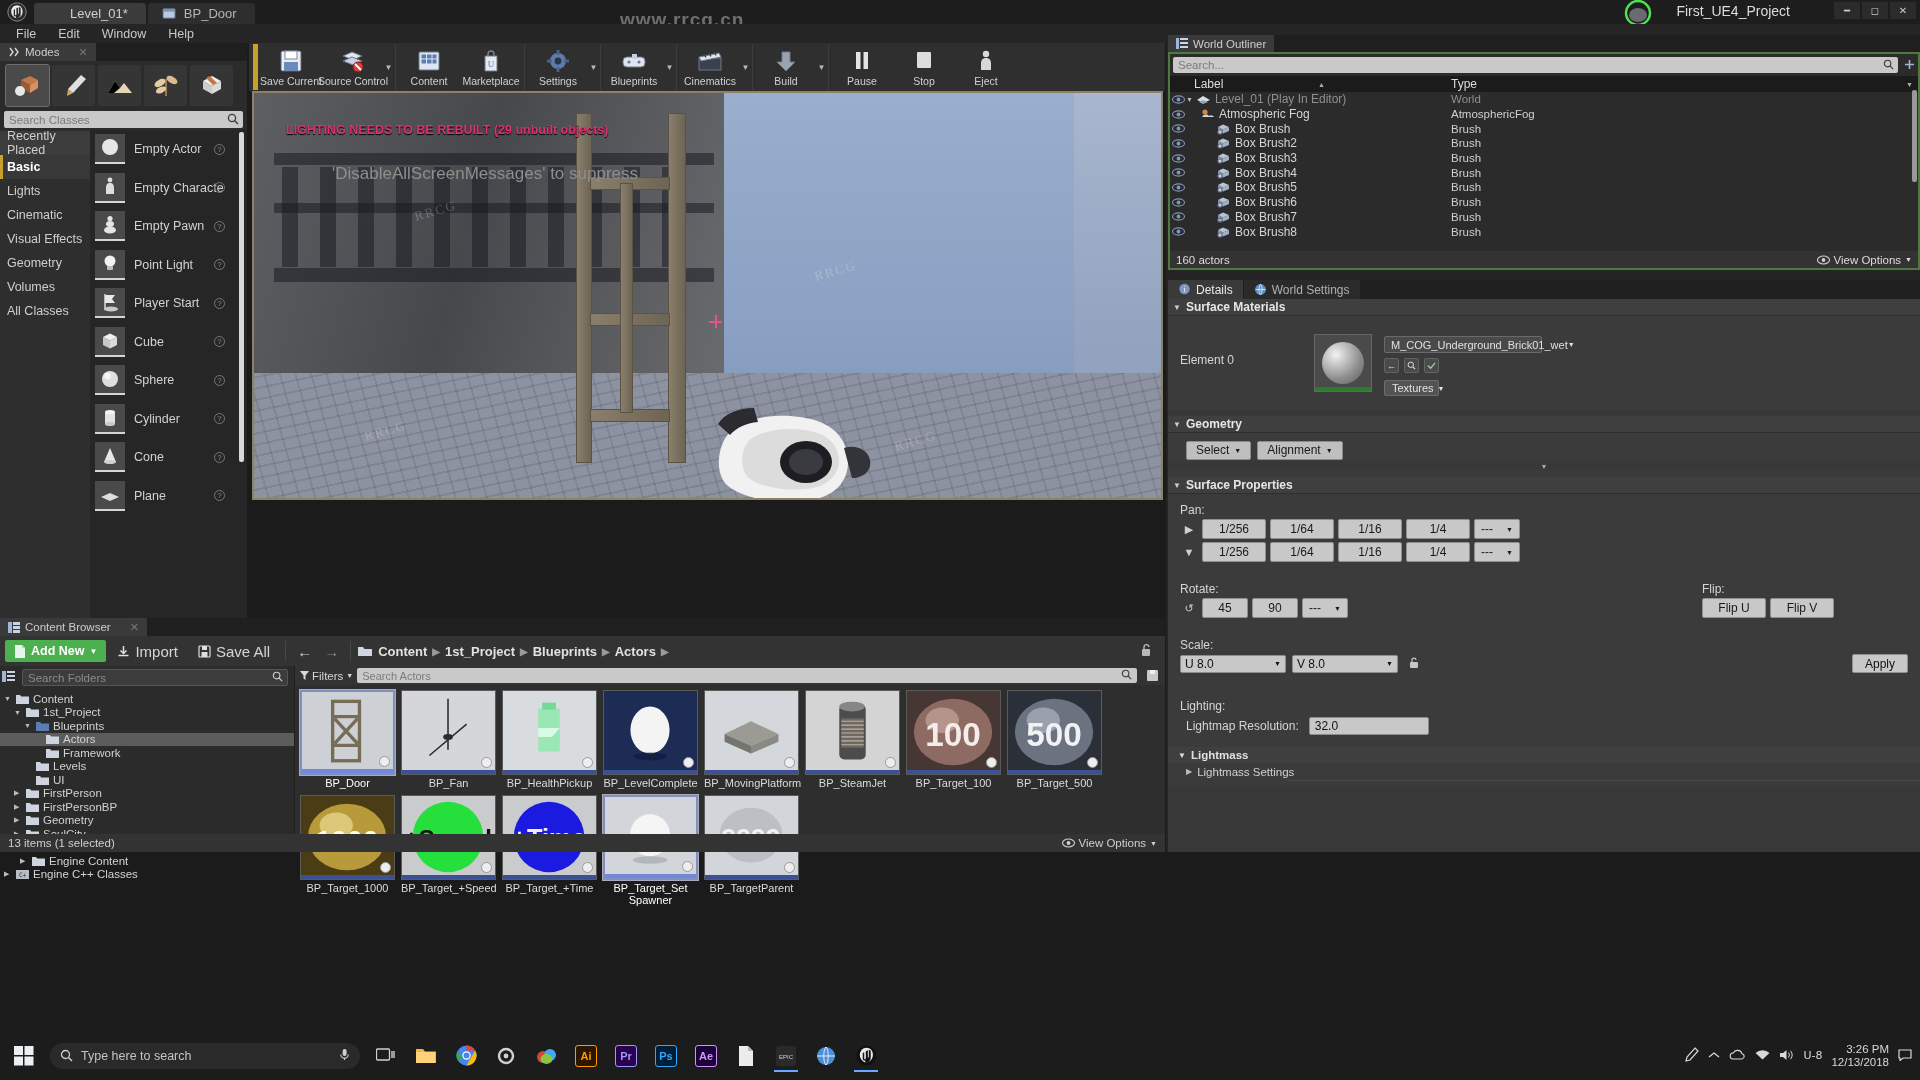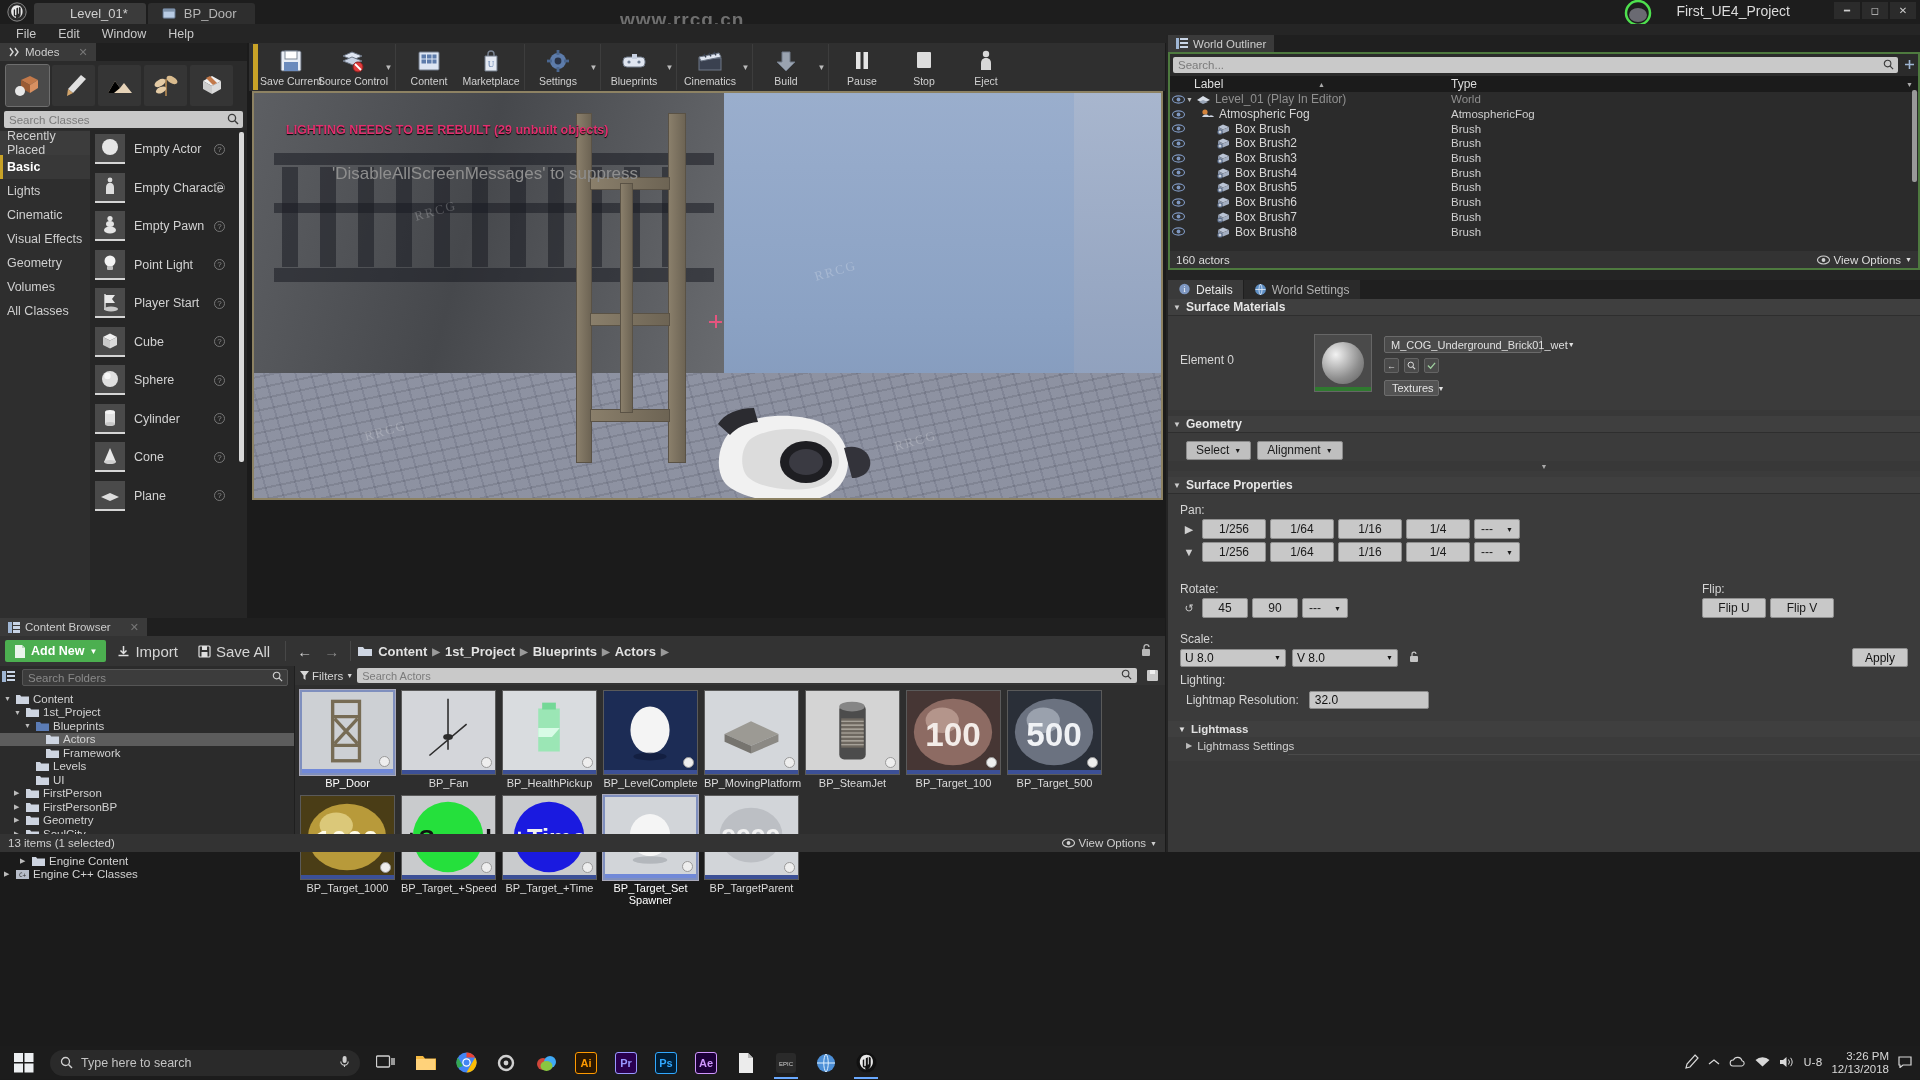--- a/index.html
+++ b/index.html
@@ -217,21 +217,21 @@
   .lmfield { height:18px; background:#c8c8c8; border:1px solid #8c8c8c; border-radius:2px;
     display:flex; align-items:center; padding:0 5px; font-size:12px; color:#111; width:120px; }
   .subhdr { height:16px; background:#3f3f3f; display:flex; align-items:center; gap:5px;
     padding-left:10px; font-size:11.5px; color:#e0e0e0; font-weight:bold; }
   .subrow { height:17px; display:flex; align-items:center; gap:5px; padding-left:18px;
     font-size:11.5px; color:#d0d0d0; }
   .dcollapse { height:10px; display:flex; align-items:center; justify-content:center;
     font-size:7px; color:#aaa; background:#383838; }
 
   
-  .taskbar { position:absolute; left:0; bottom:1px; width:1920px; height:33px; background:#1c1c1c;
+  .taskbar { position:absolute; left:0; bottom:8px; width:1920px; height:33px; background:#1c1c1c;
     display:flex; align-items:center;margin-top:18px; }
   .tb-start { width:48px; height:33px; display:flex; align-items:center; justify-content:center; }
   .tb-search { width:310px; height:26px; background:#2a2a2a; border-radius:13px; display:flex;
     align-items:center; gap:8px; padding:0 10px; margin-left:2px; font-size:12.5px; color:#c4c4c4; }
   .tb-icons { display:flex; align-items:flex-start; gap:0px; margin-left:6px; }
   .tbi { width:40px; height:33px; display:flex; align-items:center; justify-content:center; position:relative; }
   .tbi .sq { width:22px; height:22px; border-radius:3px; display:flex; align-items:center;
     justify-content:center; font-size:11px; font-weight:bold; color:#fff; }
   .tbi.active:after { content:''; position:absolute; bottom:0; left:8px; width:24px; height:2px; background:#6aa9ff; }
   .tb-right { margin-left:auto; display:flex; align-items:center; gap:9px; padding-right:8px;
@@ -1415,40 +1415,40 @@
             </div>
             <div style="width:230px;">
               <div class="grp-lab">Flip:</div>
               <div class="pnrow">
                 <span class="pbtn">Flip U</span>
                 <span class="pbtn">Flip V</span>
               </div>
             </div>
           </div>
 
-          <div class="grp-lab" style="margin-top:8px;">Scale:</div>
+          <div class="grp-lab" style="margin-top:14px;">Scale:</div>
           <div class="pnrow" style="gap:6px;">
             <span class="numfield">
               <span>U  8.0</span>
               <span style="font-size:7px;">▼</span>
             </span>
             <span class="numfield">
               <span>V  8.0</span>
               <span style="font-size:7px;">▼</span>
             </span>
             <span style="margin:0 4px;">
               <svg width="12" height="13" viewBox="0 0 12 13">
                   <rect x="2" y="6" width="8" height="6" rx="1" fill="#c5c5c5"></rect>
                   <path d="M4 6V4.2A2 2 0 018 4" fill="none" stroke="#c5c5c5" stroke-width="1.2"></path>
                 </svg>
             </span>
             <span class="applybtn" style="margin-left:auto;margin-right:0;">Apply</span>
           </div>
 
-          <div class="grp-lab" style="margin-top:0;">Lighting:</div>
+          <div class="grp-lab" style="margin-top:20px;">Lighting:</div>
           <div class="row" style="padding-left:18px;gap:10px;">
             <span class="lab">Lightmap Resolution:</span>
             <span class="lmfield">
               <span>32.0</span>
             </span>
           </div>
 
           <div class="subhdr" style="margin-top:10px;">
             <span style="font-size:8px;">▼</span>
             <span>Lightmass</span>

